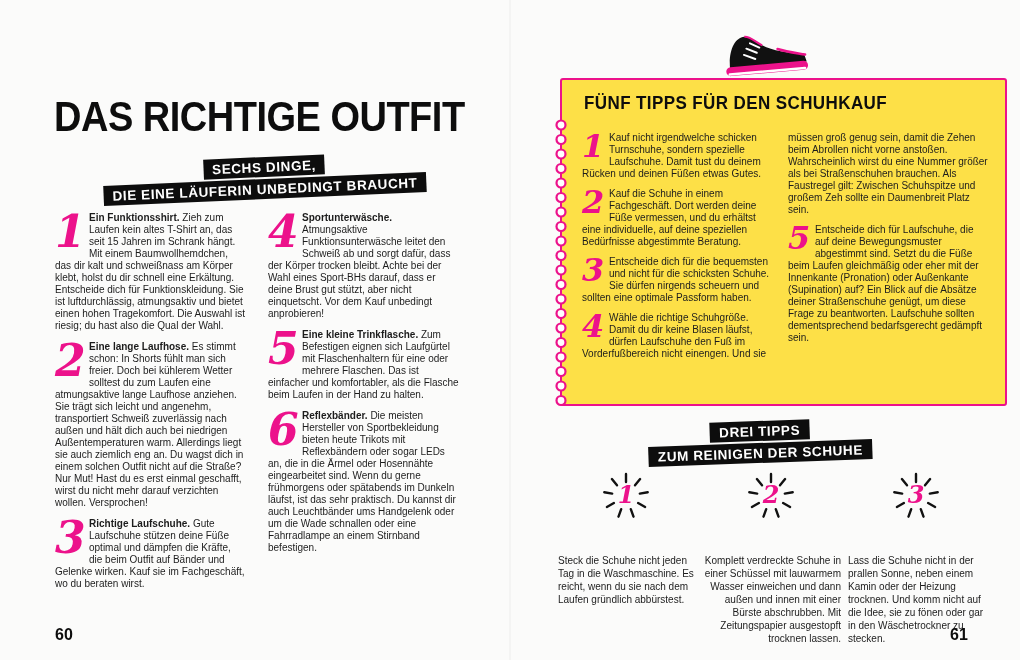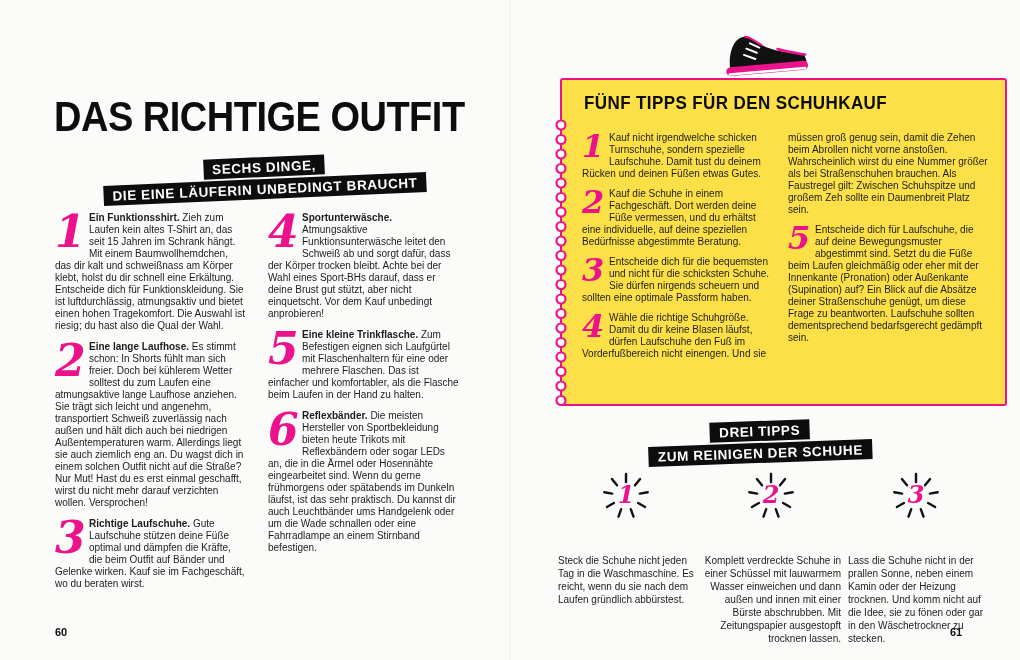--- a/index.html
+++ b/index.html
@@ -64,21 +64,21 @@
   .burst .bnum{
     position:absolute;left:0;top:10px;width:64px;text-align:center;
     color:#ec128b;font-weight:700;font-style:italic;font-size:24px;
     font-family:"DejaVu Serif", serif;
   }
   .burst.b1{left:594px;} .burst.b2{left:739px;} .burst.b3{left:884px;}
   .tipcol{position:absolute;top:554px;width:138px;font-size:10px;line-height:13px;}
   .tipcol.t1{left:558px;} .tipcol.t2{left:703px;text-align:right;} .tipcol.t3{left:848px;}
   .tipcol p{margin:0;}
 
-  .pagenum{position:absolute;top:626px;font-size:11px;font-weight:700;color:#0d0d0d;}
+  .pagenum{position:absolute;top:626px;font-size:16px;font-weight:700;color:#0d0d0d;}
   .pagenum.pl{left:55px;} .pagenum.pr{left:950px;}
 </style>
 </head>
 <body>
 
 <div class="spread">
   <div class="gutter"></div>
 
   <h1 class="page-title">DAS RICHTIGE OUTFIT</h1>
 

